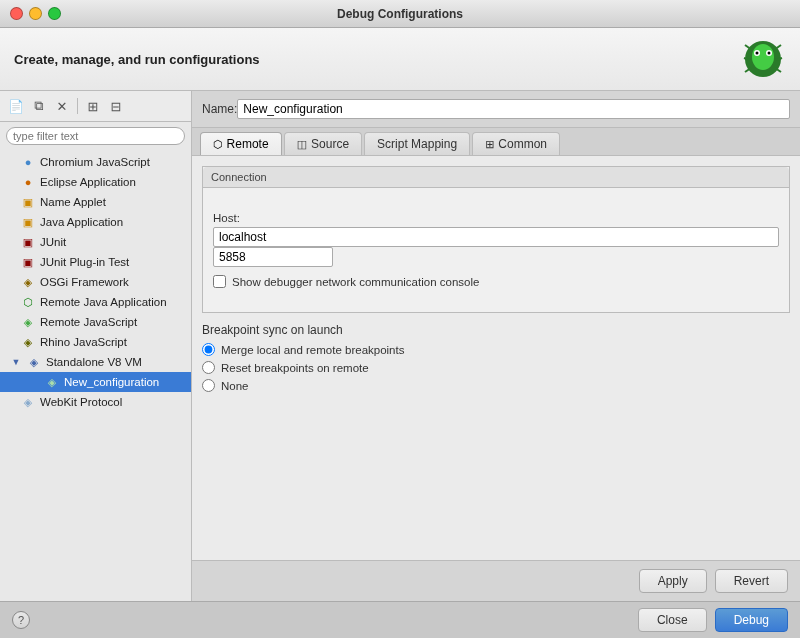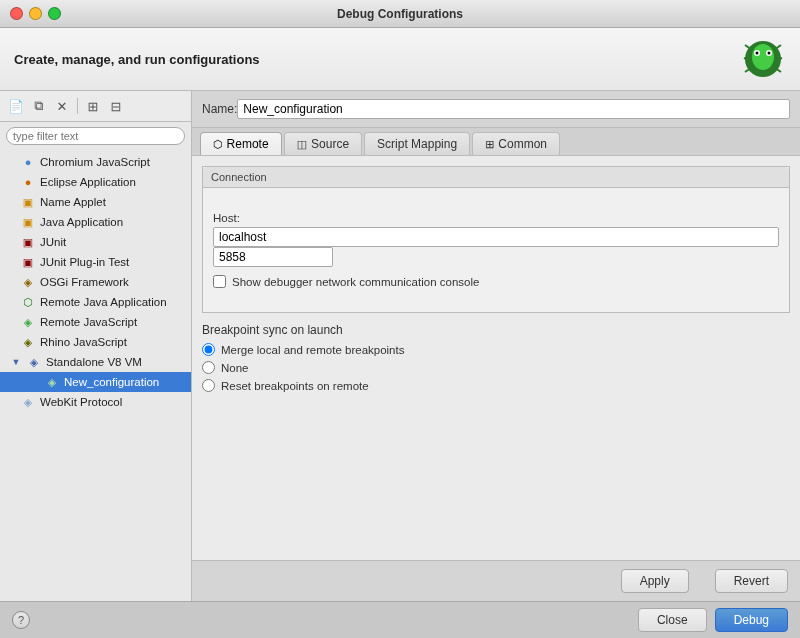--- a/index.html
+++ b/index.html
@@ -287,21 +287,21 @@
     }
     .radio-row input[type=radio] { cursor: pointer; }
 
     
     .bottom-bar {
       padding: 8px 12px;
       background: #d5d5d5;
       border-top: 1px solid #bbb;
       display: flex;
       justify-content: flex-end;
-      gap: 26px;
+      gap: 8px;
     }
     .btn {
       padding: 4px 18px;
       font-size: 12px;
       border-radius: 4px;
       border: 1px solid #aaa;
       cursor: pointer;
       background: linear-gradient(to bottom, #f0f0f0, #e0e0e0);
       color: #333;
     }
@@ -481,25 +481,25 @@
         </div>
 
         <div class="breakpoint-section">
           <div class="breakpoint-title">Breakpoint sync on launch</div>
           <div class="radio-row">
             <input type="radio" name="breakpoint-sync" checked="" style="">
             <span>Merge local and remote breakpoints</span>
           </div>
           <div class="radio-row">
             <input type="radio" name="breakpoint-sync" style="">
-            <span>None</span>
+            <span>Reset breakpoints on remote</span>
           </div>
           <div class="radio-row">
             <input type="radio" name="breakpoint-sync" style="">
-            <span>Reset breakpoints on remote</span>
+            <span>None</span>
           </div>
         </div>
       </div>
 
       <div class="bottom-bar">
         <button class="btn">Apply</button>
         <button class="btn">Revert</button>
       </div>
     </div>
   </div>

